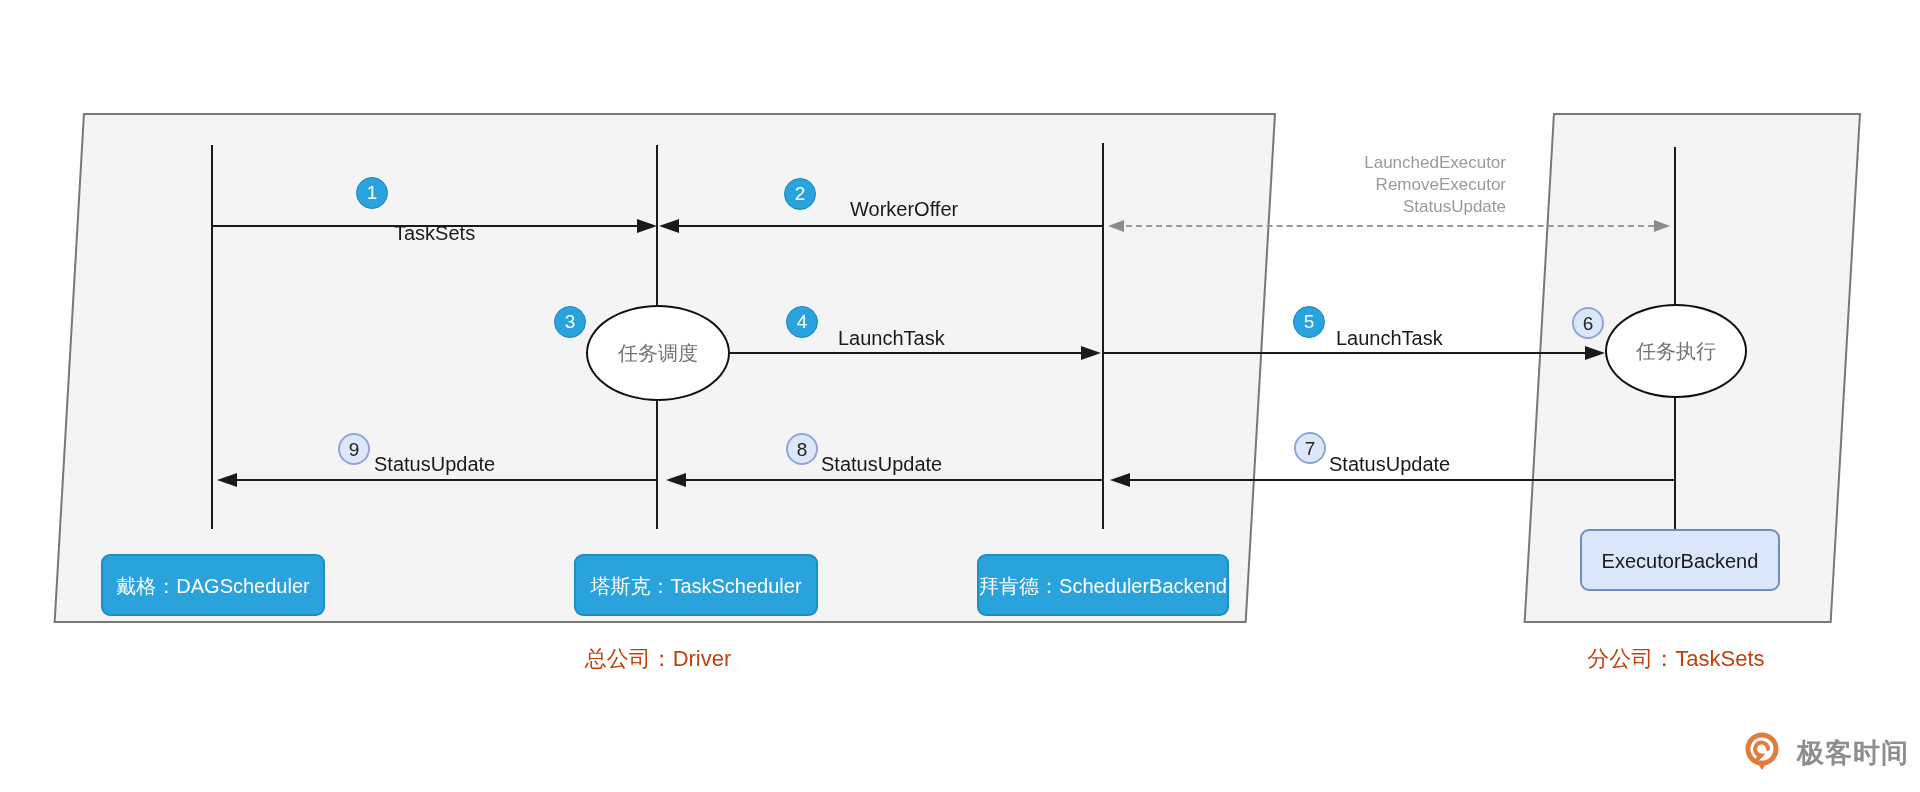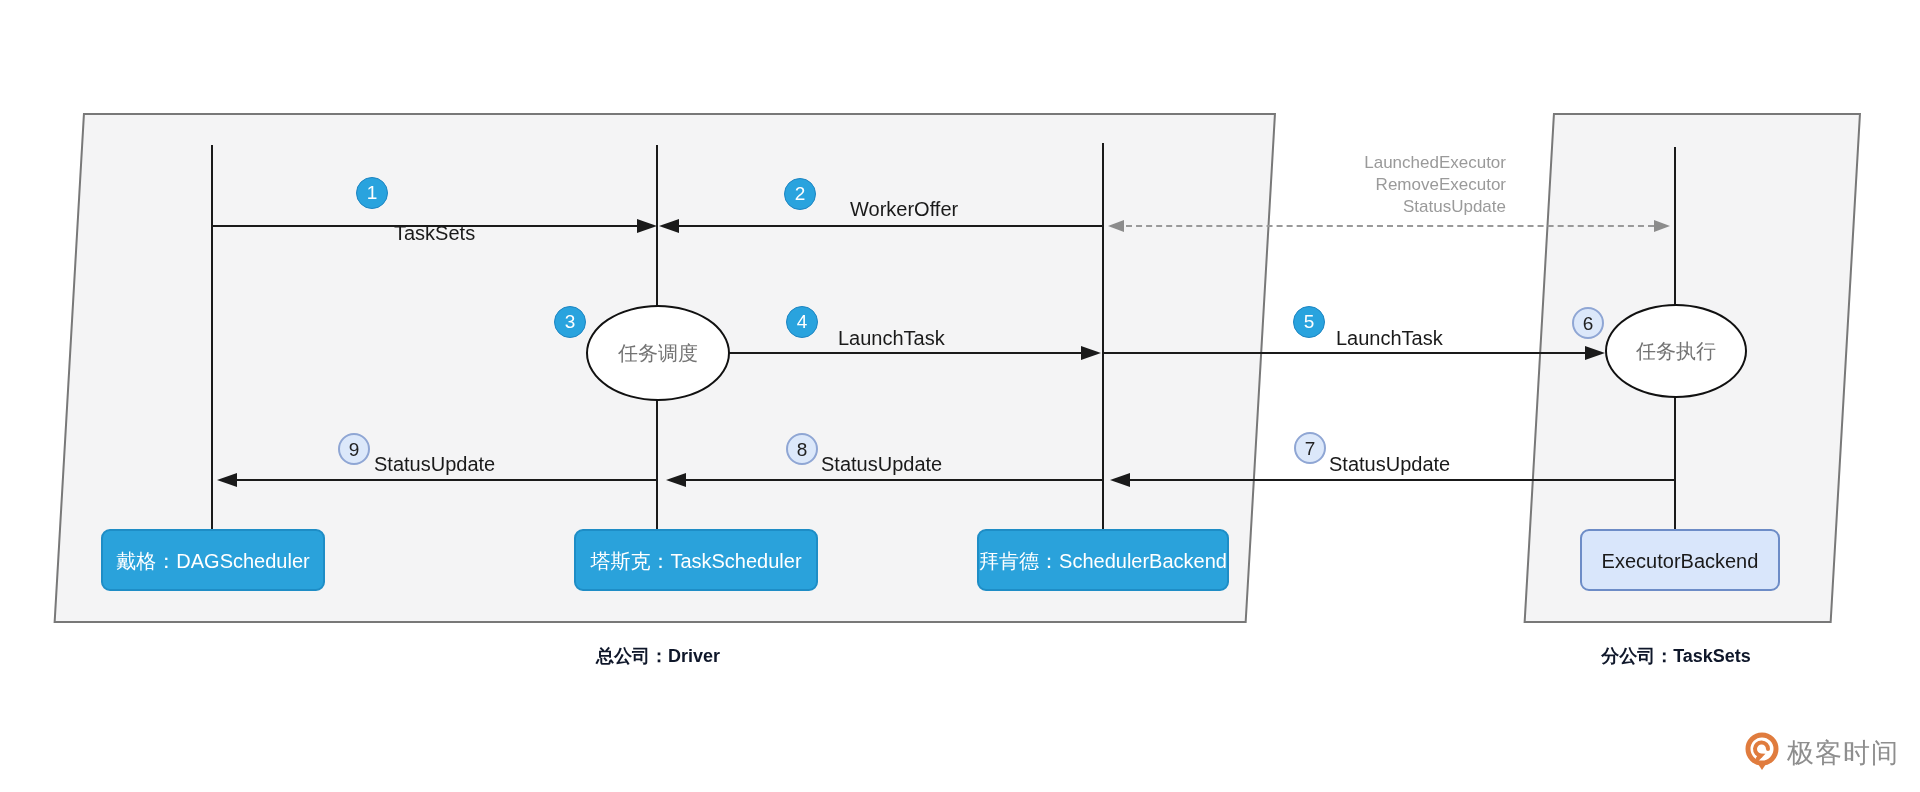--- a/index.html
+++ b/index.html
@@ -29,24 +29,24 @@
   .badge.light{background:#DCE8FA;border:2px solid #8FA6D4;color:#222222;}
 
   
   .mlabel{font-size:20px;color:#1a1a1a;white-space:nowrap;}
 
   
   .ellipse{background:#ffffff;border:2px solid #111111;border-radius:50%;display:flex;align-items:center;justify-content:center;font-size:20px;color:#737373;box-sizing:border-box;}
 
   
   .actor{height:62px;border-radius:9px;text-align:center;line-height:60px;font-size:20px;box-sizing:border-box;white-space:nowrap;}
-  .actor.blue{background:#2AA2DB;border:2px solid #1E8DC6;color:#ffffff;}
+  .actor.blue{background:#2AA2DB;border:2px solid #1E8DC6;color:#ffffff;margin-top:25px;}
   .actor.lightbox{background:#D9E6FB;border:2px solid #6D8CC7;color:#1a1a1a;}
 
-  .group-label{font-size:18px;color:#0f172a;text-align:center;white-space:nowrap;font-weight:bold;}
+  .group-label{font-size:22px;color:#c2410c;text-align:center;white-space:nowrap;}
 
   .dashed-labels{width:220px;text-align:right;font-size:17px;line-height:22px;color:#9a9a9a;}
 
   .logo-text{font-size:27px;color:#8E8E8E;letter-spacing:1px;white-space:nowrap;}
 </style>
 </head>
 <body>
 
 <div class="abs frame" style="left:83px;top:113px;width:1193px;height:510px;"></div>
 <div class="abs frame" style="left:1553px;top:113px;width:308px;height:510px;"></div>
@@ -122,14 +122,14 @@
 
 <div class="abs" style="left:1744px;top:731px;width:160px;height:44px;display:flex;align-items:center;">
   <span style="display:inline-block;width:36px;height:42px;">
     <svg width="36" height="42" viewBox="0 0 36 42">
       <circle cx="18" cy="17" r="14" fill="none" stroke="#E07C3E" stroke-width="5"></circle>
       <polygon points="12,29 24,29 18,38" fill="#E07C3E"></polygon>
       <path d="M 24 17 A 6.5 6.5 0 1 0 17 23.5 L 14 26.5" fill="none" stroke="#E07C3E" stroke-width="4" stroke-linecap="round"></path>
       <polygon points="11,28.5 18.5,25 14.5,21.5" fill="#E07C3E"></polygon>
     </svg>
   </span>
-  <span class="logo-text" style="margin-left:7px;">极客时间</span>
+  <span class="logo-text" style="margin-left:17px;font-weight:bold;">极客时间</span>
 </div>
 
 </body></html>

